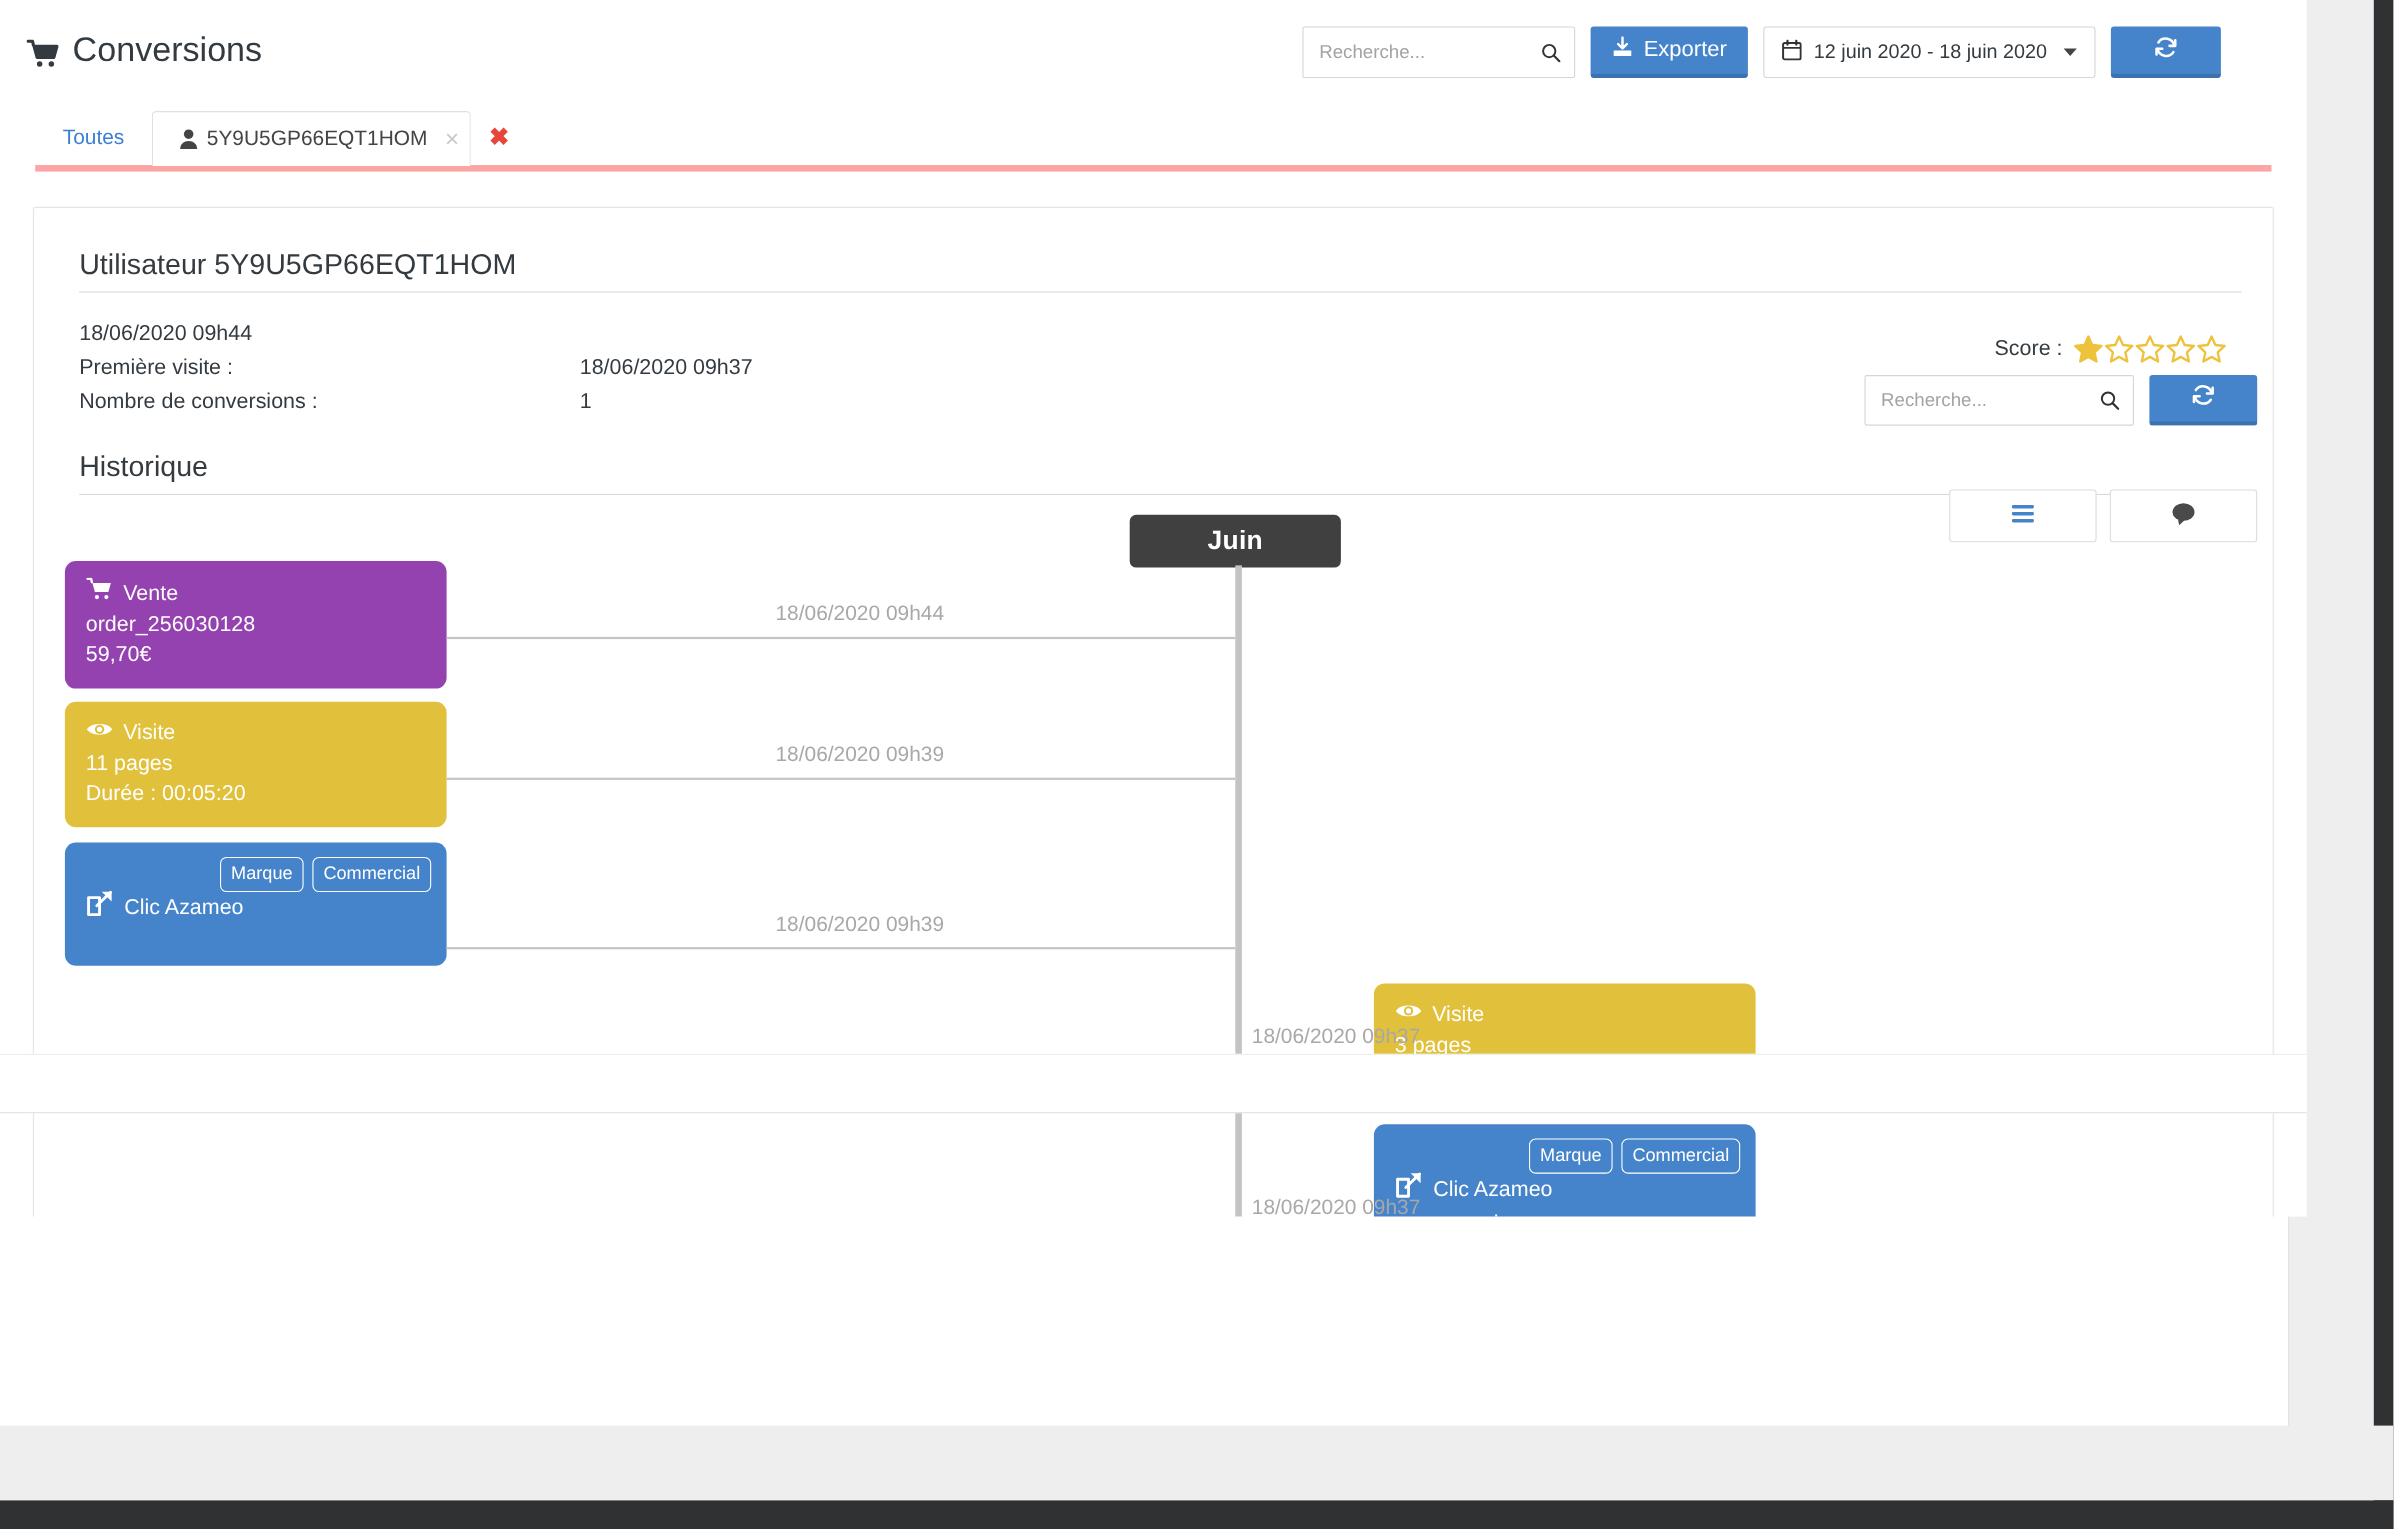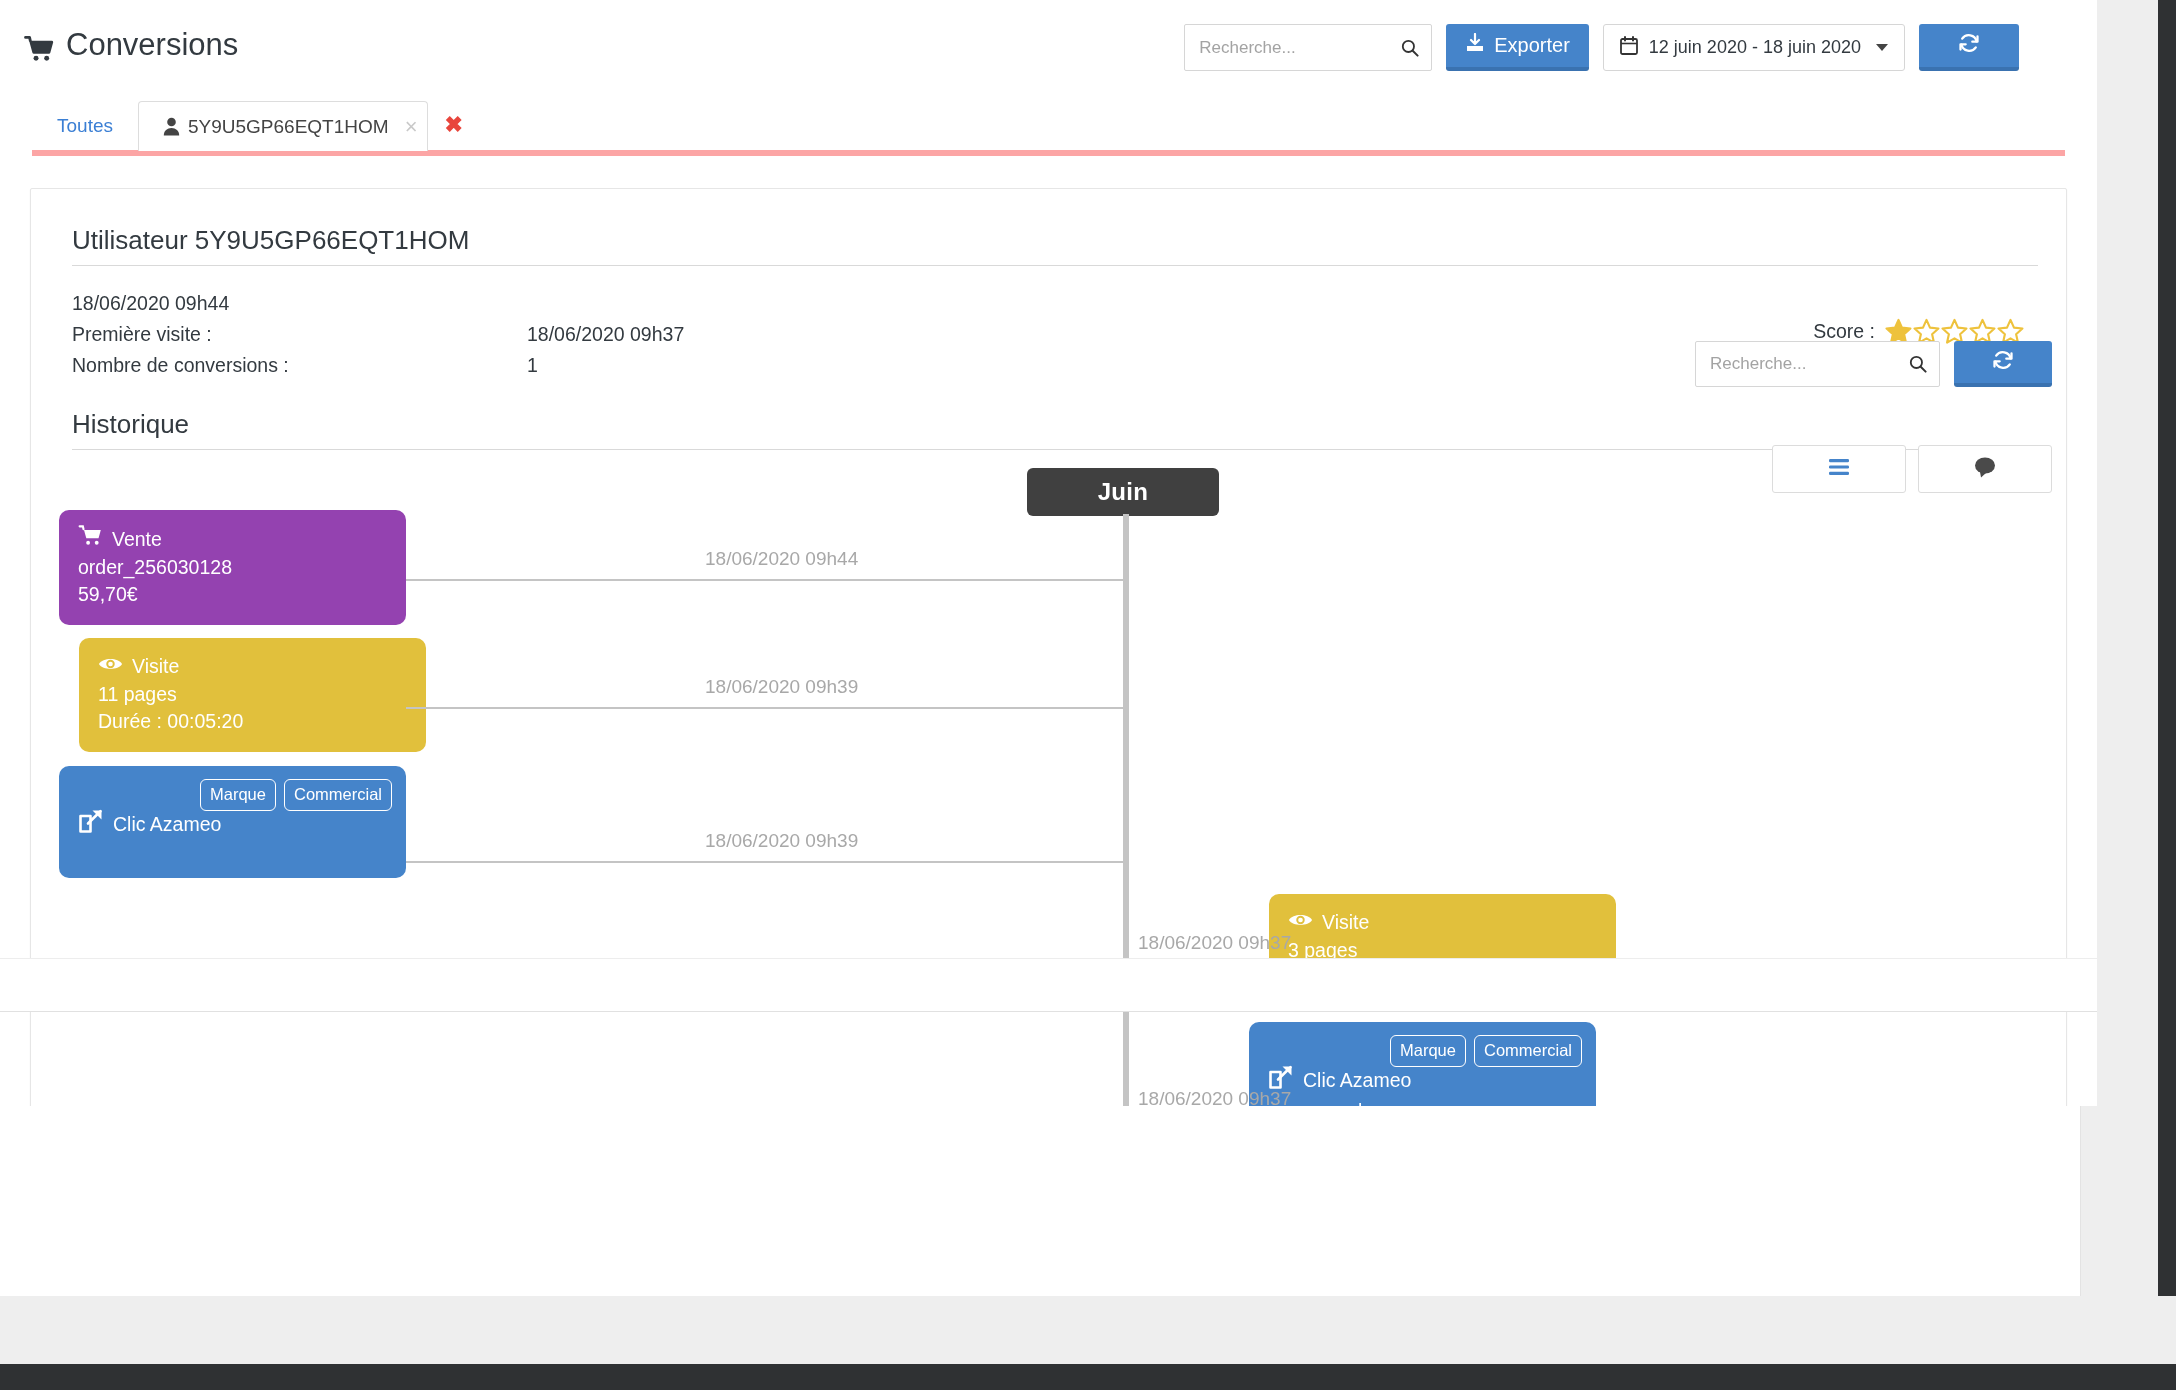--- a/index.html
+++ b/index.html
@@ -201,21 +201,21 @@
   }
   .info-row {
     display: flex;
     line-height: 31px;
   }
   .info-label { width: 455px; }
   .info-value { }
 
   .score-area {
     position: absolute;
-    right: 14px; top: 30px;
+    right: 14px; top: 16px;
     display: flex; align-items: center;
     gap: 10px;
     font-size: 19.5px;
     color: #333a40;
   }
   .stars { display: flex; gap: 1px; }
 
   
   .search-row-2 {
     position: absolute;
@@ -277,21 +277,21 @@
     font-size: 19.5px;
     line-height: 27px;
     width: 347px;
   }
   .card.left  { left: 0px; }
   .card .ctitle {
     display: flex; align-items: center; gap: 9px;
     margin-bottom: 1px;
   }
   .card.purple { background: #9442b0; }
-  .card.yellow { background: #e1c03c; margin-left: 20px; }
+  .card.yellow { background: #e1c03c; }
   .card.blue   { background: #4584ca; }
 
   .tags {
     position: absolute;
     right: 14px; top: 13px;
     display: flex; gap: 8px;
   }
   .tag {
     border: 1.5px solid #fff;
     border-radius: 6px;

